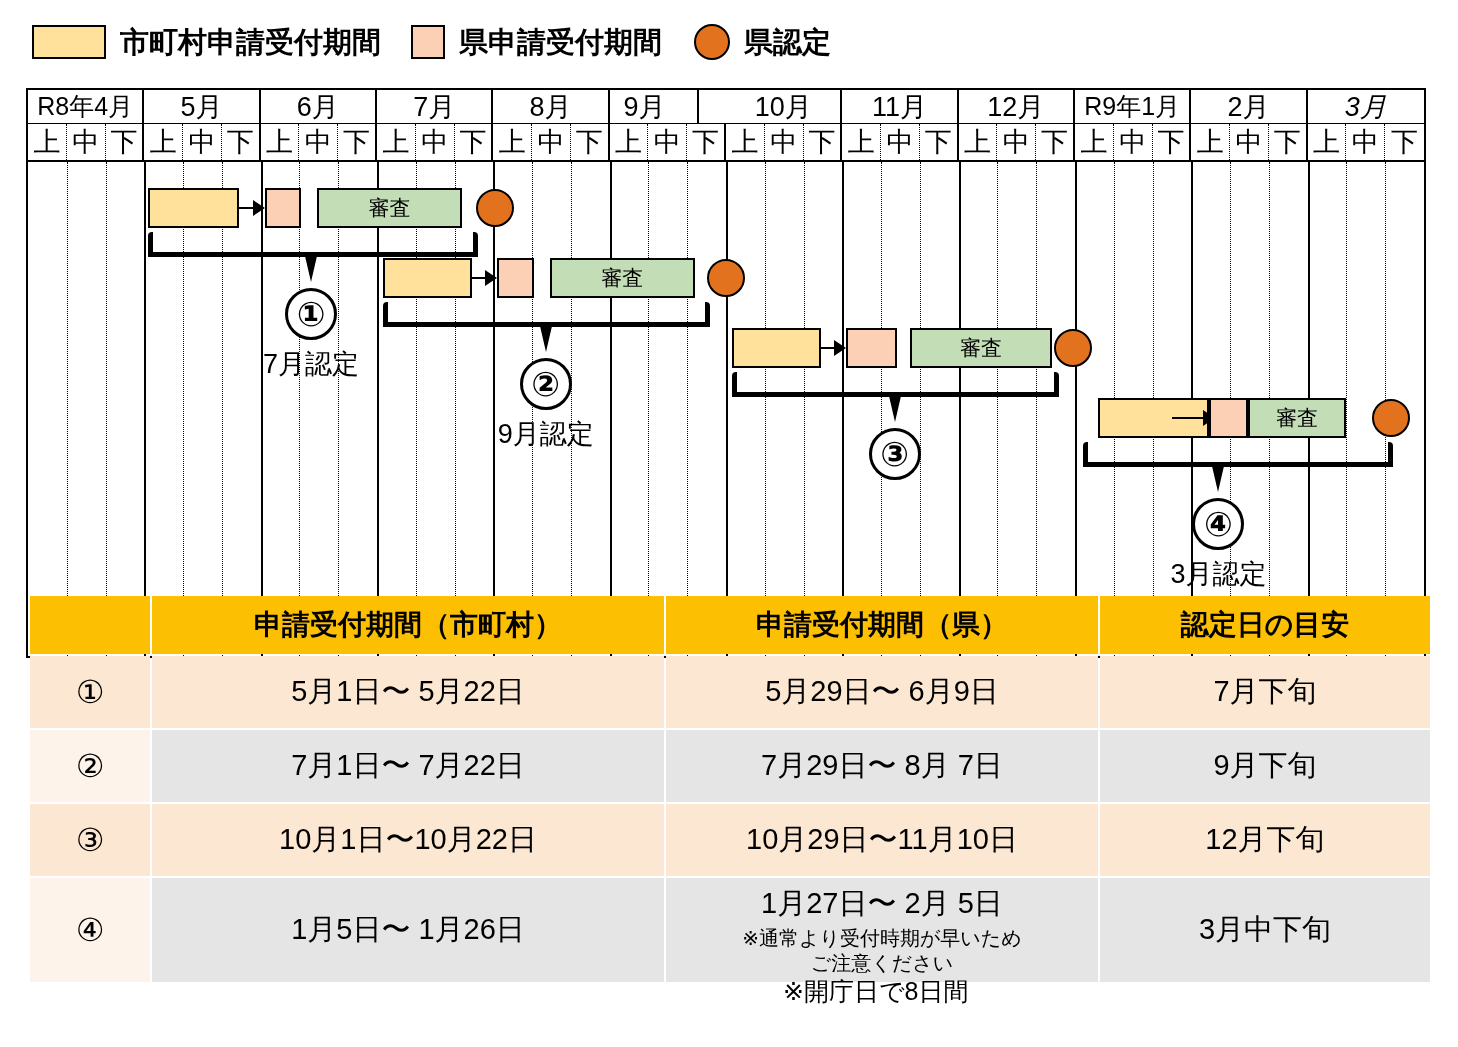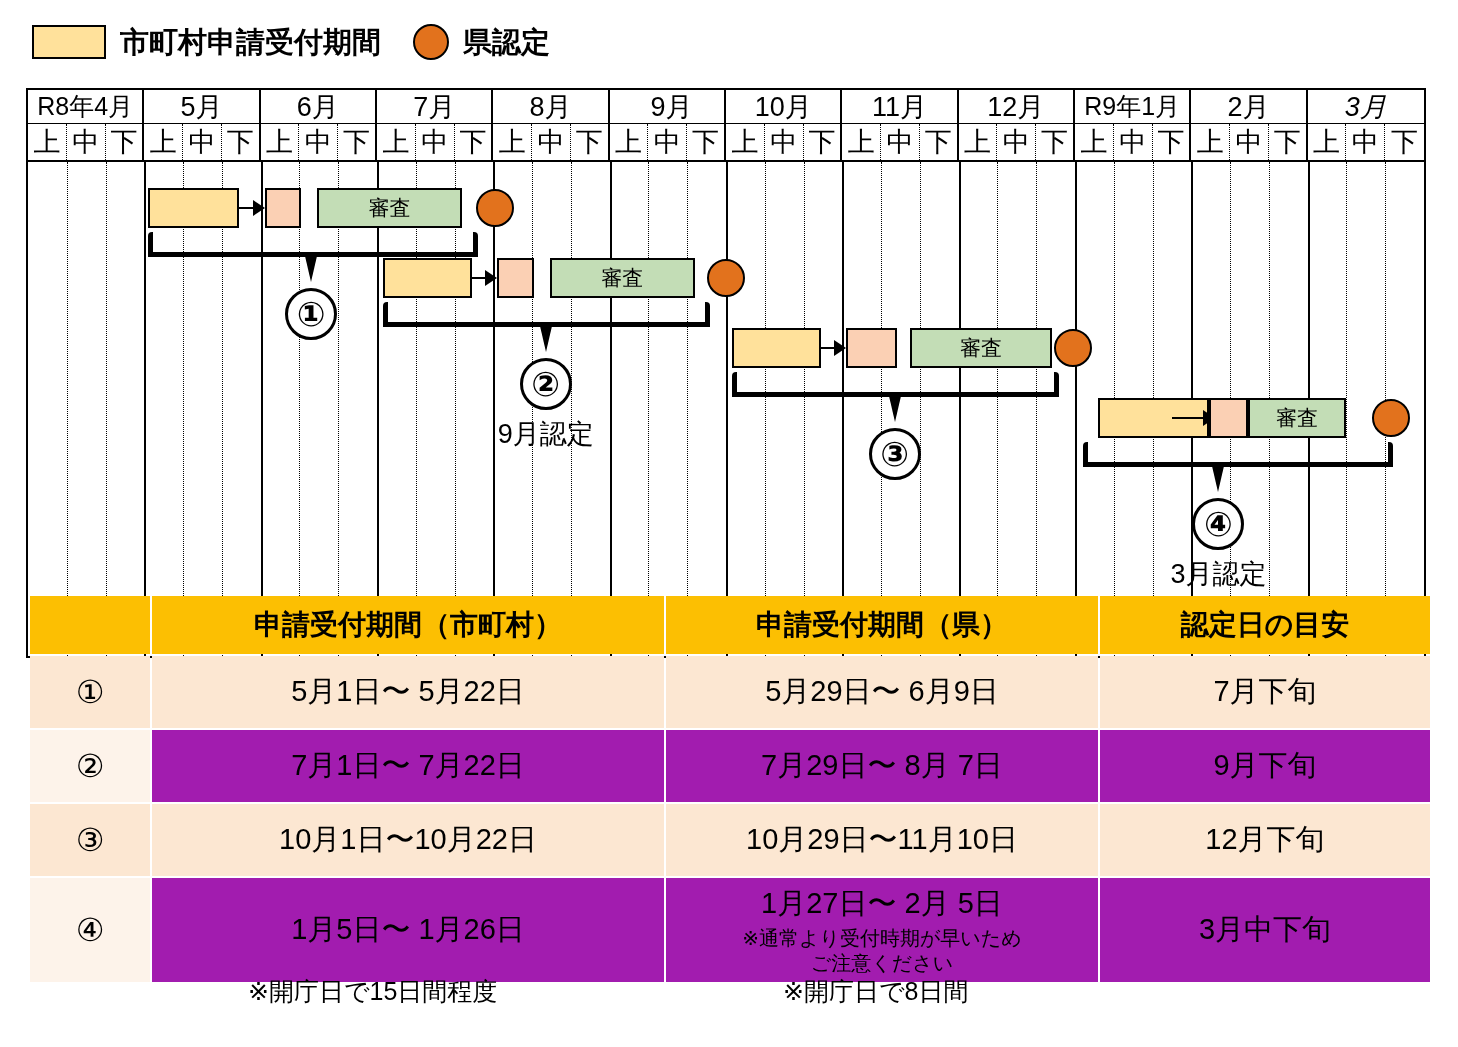--- a/index.html
+++ b/index.html
@@ -125,56 +125,60 @@
     padding:0;margin:0;text-align:center;vertical-align:middle;
   }
   #tbl thead th{
     background:#fcbf02;height:58px;
     font-size:28px;font-weight:bold;color:#000;
   }
   #tbl tbody td{
     font-size:29px;
   }
   .rowA td{background:#fce7d2;}
-  .rowB td{background:#a21caf;}
+  .rowB td{background:#e5e5e5;}
   .rowA td.idx,.rowB td.idx{background:#fce7d2;}
   .rowB td.idx{background:#fdf3ea;}
   .cell-h{height:72px;}
   .cell-h4{height:104px;}
   .note-sub{display:block;font-size:20px;margin-top:2px;line-height:1.25;}
 
   #footnotes{
     position:absolute;left:28px;top:975px;width:1403px;height:46px;
   }
   .fn{
     position:absolute;top:0;font-size:25px;white-space:nowrap;
   }
 </style>
 </head>
 <body>
 
 <div id="legend">
   <div class="legend-item">
     <span class="lg-swatch muni"></span>
     <span class="lg-label">市町村申請受付期間</span>
+  </div>
+  <div class="legend-item" style="margin-left:30px;">
+    <span class="lg-swatch pref"></span>
+    <span class="lg-label">県申請受付期間</span>
   </div>
   <div class="legend-item" style="margin-left:32px;">
     <span class="lg-circle"></span>
     <span class="lg-label">県認定</span>
   </div>
 </div>
 
 <div id="gantt">
   <div class="hdr-row" id="month-row">
       <div class="mcell tight" style="left: 0px; width: 116.333px;">R8年4月</div>
       <div class="mcell" style="left: 116.333px; width: 116.333px;">5月</div>
       <div class="mcell" style="left: 232.667px; width: 116.333px;">6月</div>
       <div class="mcell" style="left: 349px; width: 116.333px;">7月</div>
       <div class="mcell" style="left: 465.333px; width: 116.333px;">8月</div>
-      <div class="mcell" style="left: 591px; width: 107px;">9月</div>
+      <div class="mcell" style="left: 564px; width: 107px;">9月</div>
       <div class="mcell" style="left: 698px; width: 116.333px;">10月</div>
       <div class="mcell" style="left: 814.333px; width: 116.333px;">11月</div>
       <div class="mcell" style="left: 930.667px; width: 116.333px;">12月</div>
       <div class="mcell tight" style="left: 1047px; width: 116.333px;">R9年1月</div>
       <div class="mcell" style="left: 1163.33px; width: 116.333px;">2月</div>
       <div class="mcell last" style="left: 1279.67px; width: 116.333px;">3月</div>
     </div>
   <div class="hdr-row2" id="third-row">
       <div class="dcell dot" style="left: 0px; width: 38.7778px;">上</div>
       <div class="dcell dot" style="left: 38.7778px; width: 38.7778px;">中</div>
@@ -260,20 +264,21 @@
       </div>
       <div class="dot-circle" style="left: 447.944px; top: 27px;"></div>
       <div class="brace" style="left: 120.211px; width: 329.611px; top: 66px;">
         <div class="bbar"></div>
         <div class="btick l"></div>
         <div class="btick r"></div>
         <div class="bptr" style="left: 156.867px;"></div>
       </div>
       <div class="marker" style="left: 193.078px; width: 180px; top: 126px;">
         <div class="circ">①</div>
+        <div class="mlabel">7月認定</div>
       </div>
       <div class="bar muni" style="left: 354.817px; width: 89.1889px; top: 96px;"></div>
       <div class="arrow" style="left: 444.006px; width: 25.2056px; top: 108px;">
         <div class="shaft" style="width: calc(100% - 12px);"></div>
         <div class="head" style="right: 0px;"></div>
       </div>
       <div class="bar pref" style="left: 469.211px; width: 36.8389px; top: 96px;"></div>
       <div class="bar review" style="left: 521.561px; width: 145.417px; top: 96px;">
         <span style="font-size: 21px;">審査</span>
       </div>
@@ -361,15 +366,14 @@
       <tr class="rowB">
         <td class="idx cell-h4"><span style="font-size: 32px;">④</span></td>
         <td class="cell-h4">1月5日〜 1月26日</td>
         <td class="cell-h4"><span>1月27日〜 2月 5日</span><span class="note-sub">※通常より受付時期が早いため<br>ご注意ください</span></td>
         <td class="cell-h4">3月中下旬</td>
       </tr>
     </tbody>
 </table>
 
 <div id="footnotes">
-  <div class="fn" style="left:220px;">※開庁日で15日間程度</div>
   <div class="fn" style="left:755px;">※開庁日で8日間</div>
 </div>
 
 </body></html>

